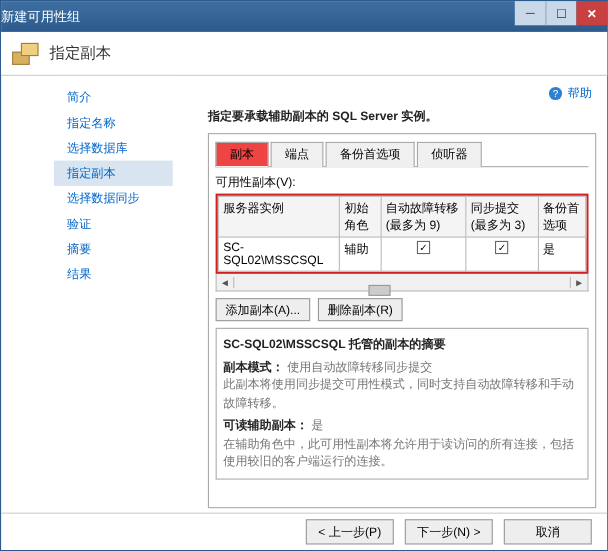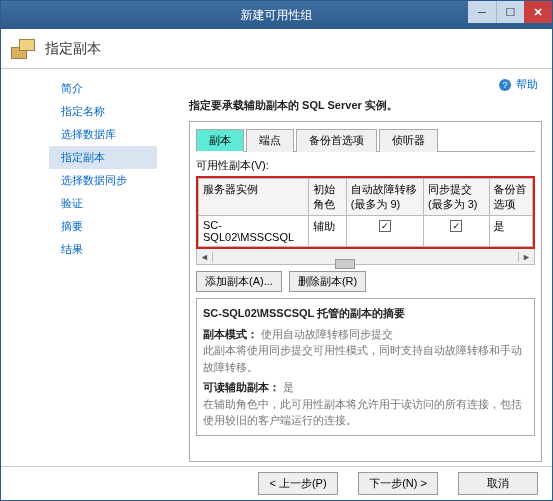--- a/index.html
+++ b/index.html
@@ -1,19 +1,19 @@
 <!DOCTYPE html>
 <html><head>
 <meta charset="utf-8">
 <style>
 * { box-sizing: border-box; font-family: "Microsoft YaHei", "Segoe UI", sans-serif; }
 body { margin: 0; background: #fff; }
 .window { width: 553px; height: 501px; background: #fff; border: 1px solid #2c5a8c; display: flex; flex-direction: column; }
 .titlebar { height: 28px; background: linear-gradient(#3f6fa0,#2c5a8c); display: flex; align-items: center; color: #fff; font-size: 12px; position: relative; }
-.titlebar-title { flex: 1; text-align: center; }
+.titlebar-title { flex: 1; text-align: left; }
 .titlebar-buttons { position: absolute; right: 0; top: 0; display: flex; }
 .tb-btn { width: 28px; height: 22px; display: flex; align-items: center; justify-content: center; font-size: 11px; }
 .tb-btn.min { background: #c8d8e8; color: #333; }
 .tb-btn.max { background: #c8d8e8; color: #333; border-left: 1px solid #a8b8c8; }
 .tb-btn.close { background: #c84040; color: #fff; font-weight: bold; }
 .header { height: 40px; background: #fff; display: flex; align-items: center; padding: 0 10px; border-bottom: 1px solid #ccc; }
 .header-icon { width: 24px; height: 28px; margin-right: 10px; position: relative; }
 .header-icon .box { position:absolute; width:16px; height:12px; background:#d8b060; border:1px solid #a08040; }
 .header-icon .b1 { left:0; top:12px; }
 .header-icon .b2 { left:8px; top:4px; background:#f0d080; }
@@ -23,39 +23,39 @@
 .side-item { padding: 4px 12px; font-size: 11px; color: #0066cc; cursor: pointer; }
 .side-item.active { background: #d8e4f0; color: #0066cc; }
 .main { flex: 1; padding: 8px 10px 4px 0; display: flex; flex-direction: column; min-height: 0; font-size: 11px; margin-left: 32px; }
 .help-row { text-align: right; padding-right: 4px; }
 .help { color: #0066cc; font-size: 11px; }
 .help-icon { display:inline-block; width:12px; height:12px; border-radius:50%; background:#3080d0; color:#fff; font-size:9px; line-height:12px; text-align:center; margin-right:2px; }
 .instruction { margin: 6px 0 8px 0; font-weight: bold; color: #222; }
 .panel { flex:1; border: 1px solid #aaa; padding: 6px; display:flex; flex-direction:column; min-height:0; overflow:hidden; }
 .tabs { display:flex; border-bottom: 1px solid #aaa; }
 .tab { padding: 3px 12px; font-size: 11px; border: 1px solid #aaa; border-bottom: none; background: #f0f0f0; margin-right: 2px; position: relative; top: 1px; cursor:pointer; }
-.tab.active { background: #5eead4; border-bottom: 1px solid #fff; }
+.tab.active { background: #ef4444; border-bottom: 1px solid #fff; }
 .avail-label { margin: 6px 0 3px 0; }
 .table-wrap { border: 2px solid #d02020; padding: 0; }
 table { width: 100%; border-collapse: collapse; font-size: 11px; }
 th, td { border: 1px solid #bbb; padding: 3px 4px; text-align: left; vertical-align: top; }
 th { background: #f4f4f4; font-weight: normal; }
 td.center { text-align: center; }
 .chk { display:inline-block; width:12px; height:12px; border:1px solid #666; font-size:9px; line-height:10px; text-align:center; }
 .scroll-row { display:flex; align-items:center; border:1px solid #bbb; border-top:none; height:16px; background:#f0f0f0; }
 .scroll-row .arrow { width:16px; text-align:center; font-size:9px; color:#555; border-right:1px solid #bbb; }
 .scroll-row .arrow:last-child { border-right:none; border-left:1px solid #bbb; }
 .scroll-row .track { flex:1; position:relative; }
 .scroll-row .thumb { position:absolute; left:40%; width:20px; height:10px; top:2px; background:#ccc; border:1px solid #999; }
 .btn-row { margin-top: 6px; }
 .btn { font-size: 11px; padding: 2px 8px; background: #eee; border: 1px solid #999; cursor:pointer; margin-right:4px; }
 .summary { margin-top:6px; border:1px solid #aaa; padding:6px; font-size:11px; color:#444; line-height:1.5; overflow:hidden; }
 .summary b { color:#222; }
 .gray { color:#777; }
-.footer { height: 34px; border-top: 1px solid #ccc; display:flex; align-items:center; justify-content:flex-end; padding: 0 10px; gap:16px; }
+.footer { height: 34px; border-top: 1px solid #ccc; display:flex; align-items:center; justify-content:flex-end; padding: 0 10px; gap:6px; }
 .footer .btn { min-width: 80px; padding:3px 8px; }
 </style>
 </head>
 <body>
 
 <div class="window">
 
   <div class="titlebar">
     <div class="titlebar-title">新建可用性组</div>
     <div class="titlebar-buttons">

